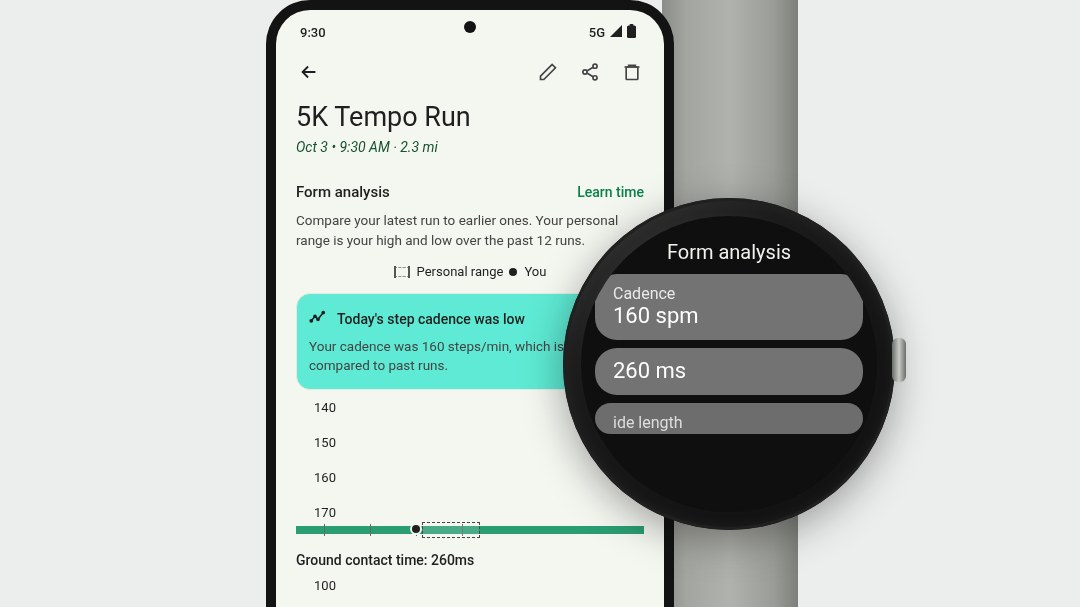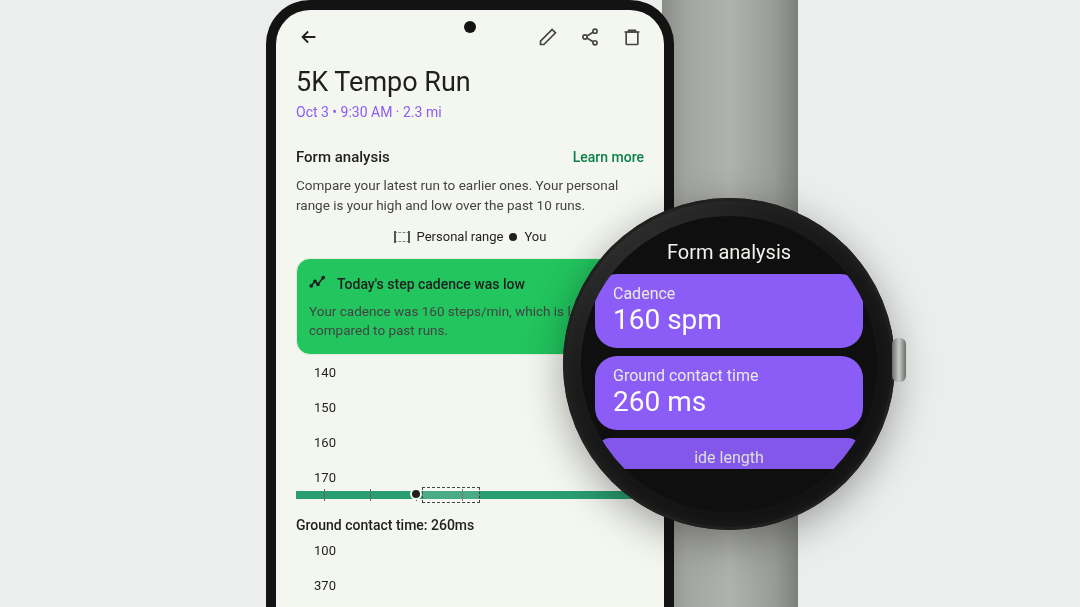--- a/index.html
+++ b/index.html
@@ -66,22 +66,23 @@
   .icon-btn { color: #444; display: flex; }
 
   .title {
     font-size: 27px;
     font-weight: 400;
     color: #1f1f1f;
     padding-top: 8px;
   }
   .subtitle {
     font-size: 14px;
-    color: #8b5cf6;
+    color: #14532d;
     padding-top: 6px;
+    font-style: italic;
   }
 
   .section-header {
     display: flex;
     justify-content: space-between;
     align-items: center;
     padding-top: 28px;
   }
   .section-title { font-size: 15px; font-weight: 500; color: #1f1f1f; }
   .learn-more { font-size: 14px; color: #0b8048; font-weight: 500; }
@@ -108,21 +109,21 @@
     position: relative;
   }
   .legend-range::before, .legend-range::after {
     content: ""; position: absolute; width: 2px; height: 12px; background: #555; top: -2px;
   }
   .legend-range::before { left: -1px; }
   .legend-range::after { right: -1px; }
   .legend-dot { width: 8px; height: 8px; background: #1f1f1f; border-radius: 50%; }
 
   .insight-card {
-    background: #22c55e;
+    background: #5eead4;
     border: 1px solid #e5ebe0;
     border-radius: 14px;
     padding: 14px 12px;
     margin-top: 4px;
   }
   .insight-top { display: flex; align-items: center; gap: 10px; font-size: 14px; font-weight: 500; color: #1f1f1f; }
   .insight-body { font-size: 13.5px; color: #444; line-height: 1.4; padding-top: 8px; }
 
   .metric-title {
     font-size: 14px;
@@ -212,40 +213,57 @@
     align-items: center;
     padding-top: 24px;
   }
   .watch-title {
     font-size: 20px;
     font-weight: 400;
     color: #f0f2ee;
     padding-bottom: 10px;
   }
   .watch-card {
-    background: #8b5cf6;
+    background: #737373;
     border-radius: 22px;
     width: 268px;
     padding: 10px 18px 12px 18px;
     margin-bottom: 8px;
     text-align: left;
   }
   .watch-card-label { font-size: 16px; color: #e8eae6; font-weight: 400; }
-  .watch-card-value { font-size: 28px; color: #fdfdfd; font-weight: 400; padding-top: 0px; }
-  .watch-card.partial { opacity: 0.95; text-align: center; padding: 10px 18px 2px 18px; }
+  .watch-card-value { font-size: 22px; color: #fdfdfd; font-weight: 400; padding-top: 0px; }
+  .watch-card.partial { opacity: 0.95; text-align: left; padding: 10px 18px 2px 18px; }
 </style>
 </head>
 <body>
 
 <div class="watch-band"></div>
 
 <div class="phone">
   <div class="phone-screen">
     <div class="camera"></div>
 
+    <div class="status-bar">
+      <span>9:30</span>
+      <div class="status-right">
+        <span>5G</span>
+        <span class="signal-icon">
+          <svg width="14" height="12" viewBox="0 0 14 12">
+              <path d="M1 12 L13 12 L13 0 Z" fill="#1f1f1f"></path>
+            </svg>
+        </span>
+        <span class="battery-icon">
+          <svg width="9" height="14" viewBox="0 0 9 14">
+              <rect x="0" y="1.5" width="9" height="12.5" rx="1.5" fill="#1f1f1f"></rect>
+              <rect x="2.5" y="0" width="4" height="2" rx="1" fill="#1f1f1f"></rect>
+            </svg>
+        </span>
+      </div>
+    </div>
 
     <div class="app-content">
       <div class="top-actions">
         <span class="icon-btn">
           <svg width="22" height="22" viewBox="0 0 24 24" fill="none" stroke="#1f1f1f" stroke-width="2">
               <path d="M19 12H5"></path>
               <path d="M11 18l-6-6 6-6"></path>
             </svg>
         </span>
         <div class="top-actions-right">
@@ -270,24 +288,24 @@
               </svg>
           </span>
         </div>
       </div>
 
       <h1 class="title">5K Tempo Run</h1>
       <div class="subtitle">Oct 3 • 9:30 AM  · 2.3 mi</div>
 
       <div class="section-header">
         <span class="section-title">Form analysis</span>
-        <span class="learn-more">Learn more</span>
-      </div>
-
-      <p class="desc">Compare your latest run to earlier ones. Your personal range is your high and low over the past 10 runs.</p>
+        <span class="learn-more">Learn time</span>
+      </div>
+
+      <p class="desc">Compare your latest run to earlier ones. Your personal range is your high and low over the past 12 runs.</p>
 
       <div class="legend">
         <div class="legend-item">
           <span class="legend-range"></span>
           <span>Personal range</span>
         </div>
         <div class="legend-item">
           <span class="legend-dot"></span>
           <span>You</span>
         </div>
@@ -337,20 +355,19 @@
 
 <div class="watch">
   <div class="watch-crown"></div>
   <div class="watch-screen">
     <div class="watch-title">Form analysis</div>
     <div class="watch-card">
       <div class="watch-card-label">Cadence</div>
       <div class="watch-card-value">160 spm</div>
     </div>
     <div class="watch-card">
-      <div class="watch-card-label">Ground contact time</div>
       <div class="watch-card-value">260 ms</div>
     </div>
     <div class="watch-card partial">
       <div class="watch-card-label">ide length</div>
     </div>
   </div>
 </div>
 
 </body></html>

